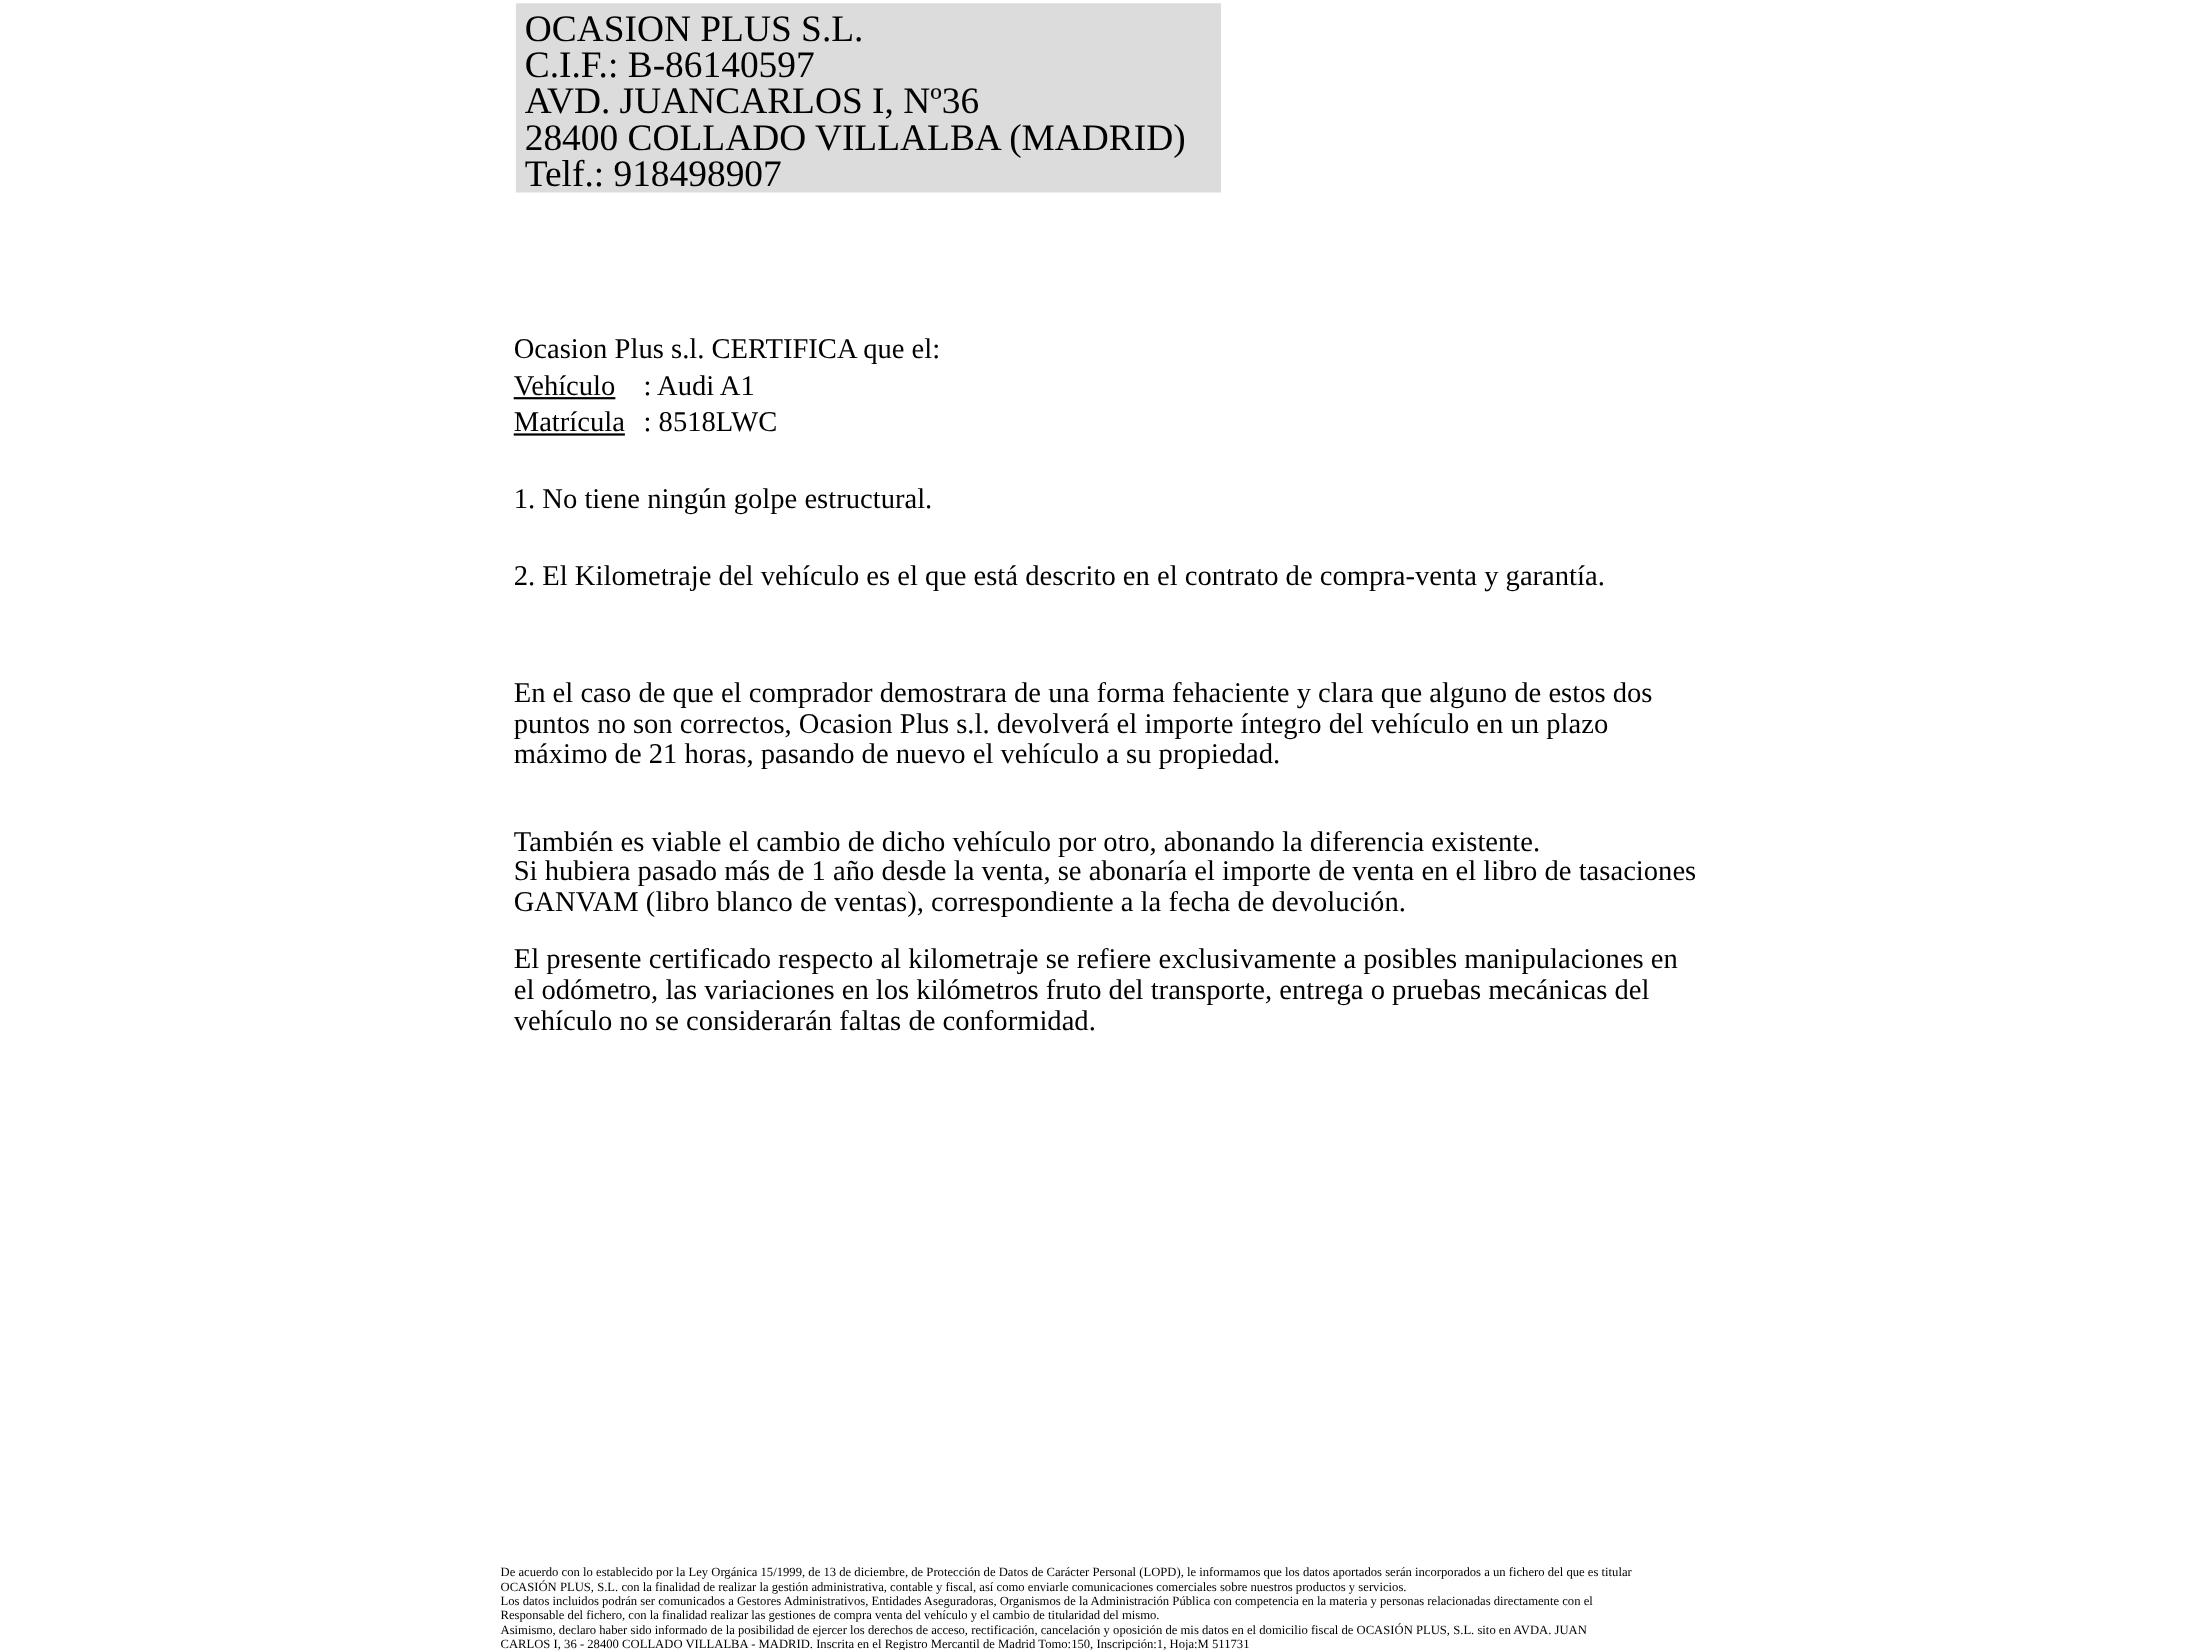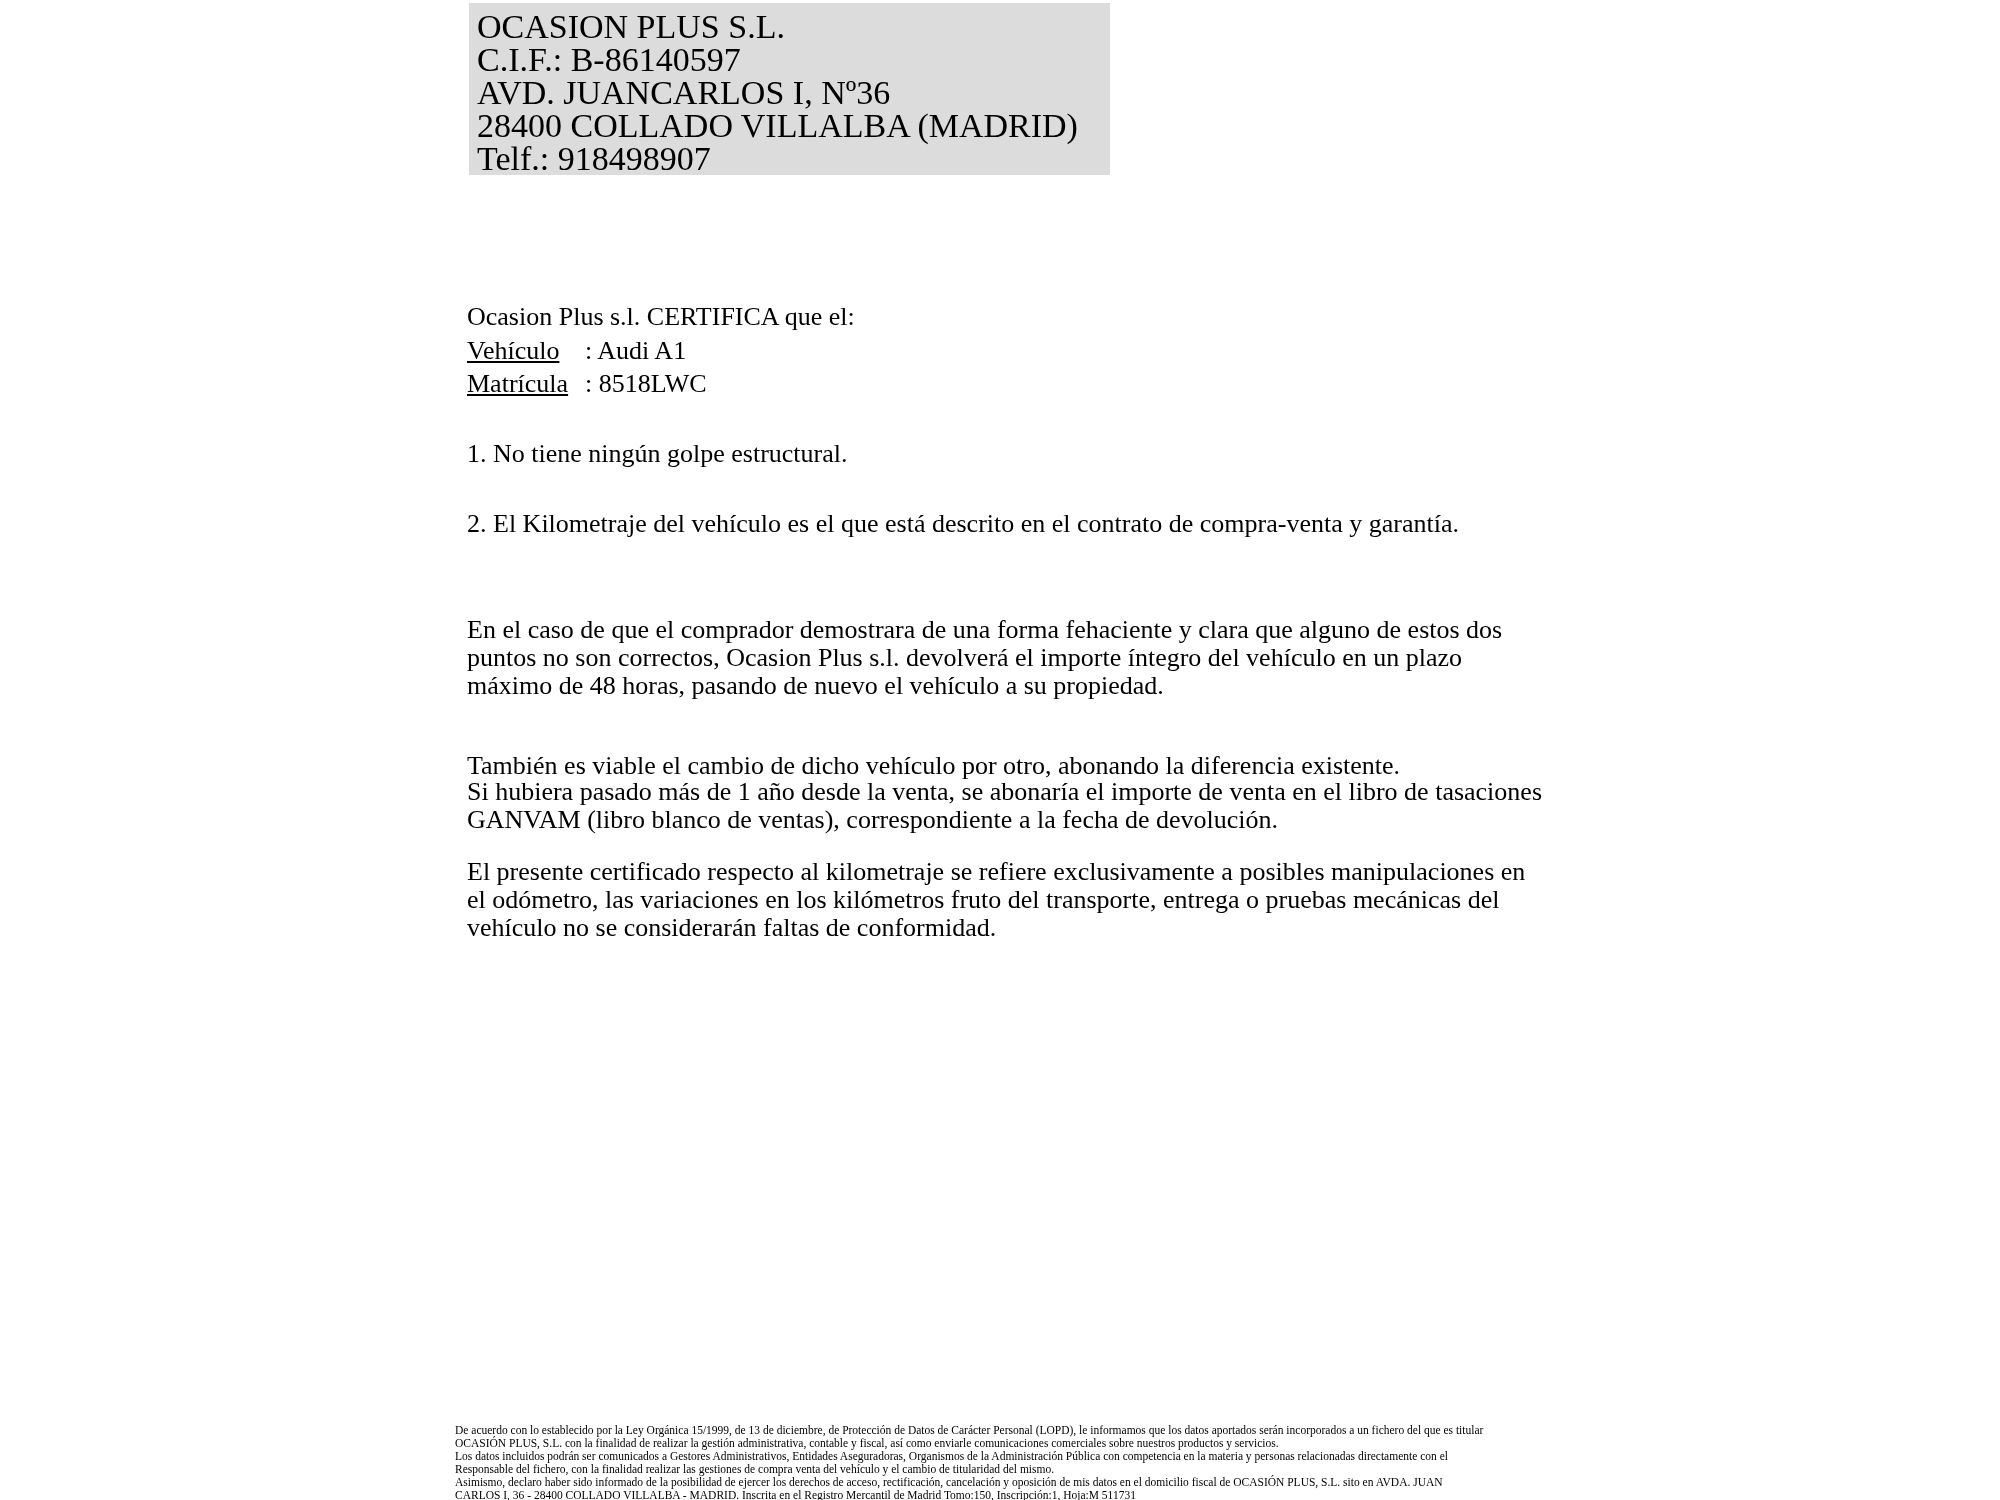--- a/index.html
+++ b/index.html
@@ -84,21 +84,21 @@
     <span class="cert-label-wrap"><span class="cert-label">Vehículo</span></span><span>: Audi A1</span>
   </div>
 
   <div class="body-block cert-row-plate">
     <span class="cert-label-wrap"><span class="cert-label">Matrícula</span></span><span>: 8518LWC</span>
   </div>
 
   <div class="body-block point-1">1. No tiene ningún golpe estructural.</div>
   <div class="body-block point-2">2. El Kilometraje del vehículo es el que está descrito en el contrato de compra-venta y garantía.</div>
 
-  <div class="body-block para-1">En el caso de que el comprador demostrara de una forma fehaciente y clara que alguno de estos dos puntos no son correctos, Ocasion Plus s.l. devolverá el importe íntegro del vehículo en un plazo máximo de 48 horas, pasando de nuevo el vehículo a su propiedad.</div>
+  <div class="body-block para-1">En el caso de que el comprador demostrara de una forma fehaciente y clara que alguno de estos dos puntos no son correctos, Ocasion Plus s.l. devolverá el importe íntegro del vehículo en un plazo máximo de 21 horas, pasando de nuevo el vehículo a su propiedad.</div>
   <div class="body-block para-2">También es viable el cambio de dicho vehículo por otro, abonando la diferencia existente.</div>
   <div class="body-block para-3">Si hubiera pasado más de 1 año desde la venta, se abonaría el importe de venta en el libro de tasaciones GANVAM (libro blanco de ventas), correspondiente a la fecha de devolución.</div>
   <div class="body-block para-4">El presente certificado respecto al kilometraje se refiere exclusivamente a posibles manipulaciones en el odómetro, las variaciones en los kilómetros fruto del transporte, entrega o pruebas mecánicas del vehículo no se considerarán faltas de conformidad.</div>
 
 
   <div class="legal-footer">
     <div class="lline">De acuerdo con lo establecido por la Ley Orgánica 15/1999, de 13 de diciembre, de Protección de Datos de Carácter Personal (LOPD), le informamos que los datos aportados serán incorporados a un fichero del que es titular</div>
     <div class="lline">OCASIÓN PLUS, S.L. con la finalidad de realizar la gestión administrativa, contable y fiscal, así como enviarle comunicaciones comerciales sobre nuestros productos y servicios.</div>
     <div class="lline">Los datos incluidos podrán ser comunicados a Gestores Administrativos, Entidades Aseguradoras, Organismos de la Administración Pública con competencia en la materia y personas relacionadas directamente con el</div>
     <div class="lline">Responsable del fichero, con la finalidad realizar las gestiones de compra venta del vehículo y el cambio de titularidad del mismo.</div>

